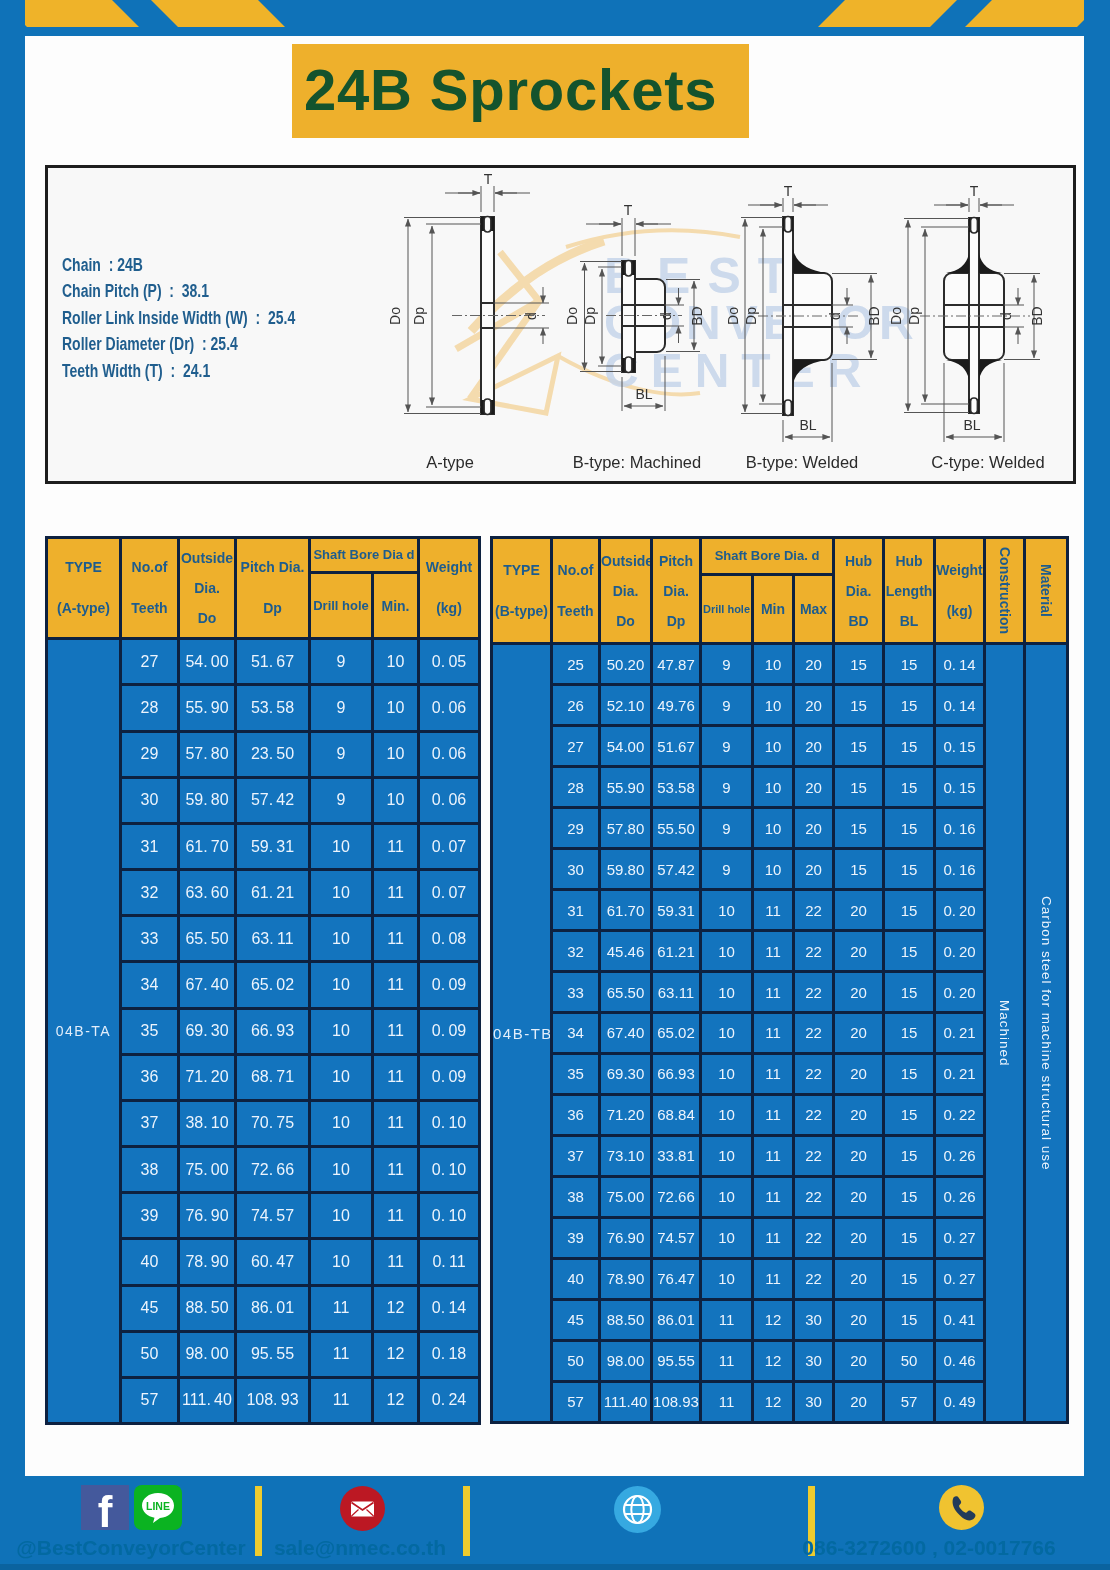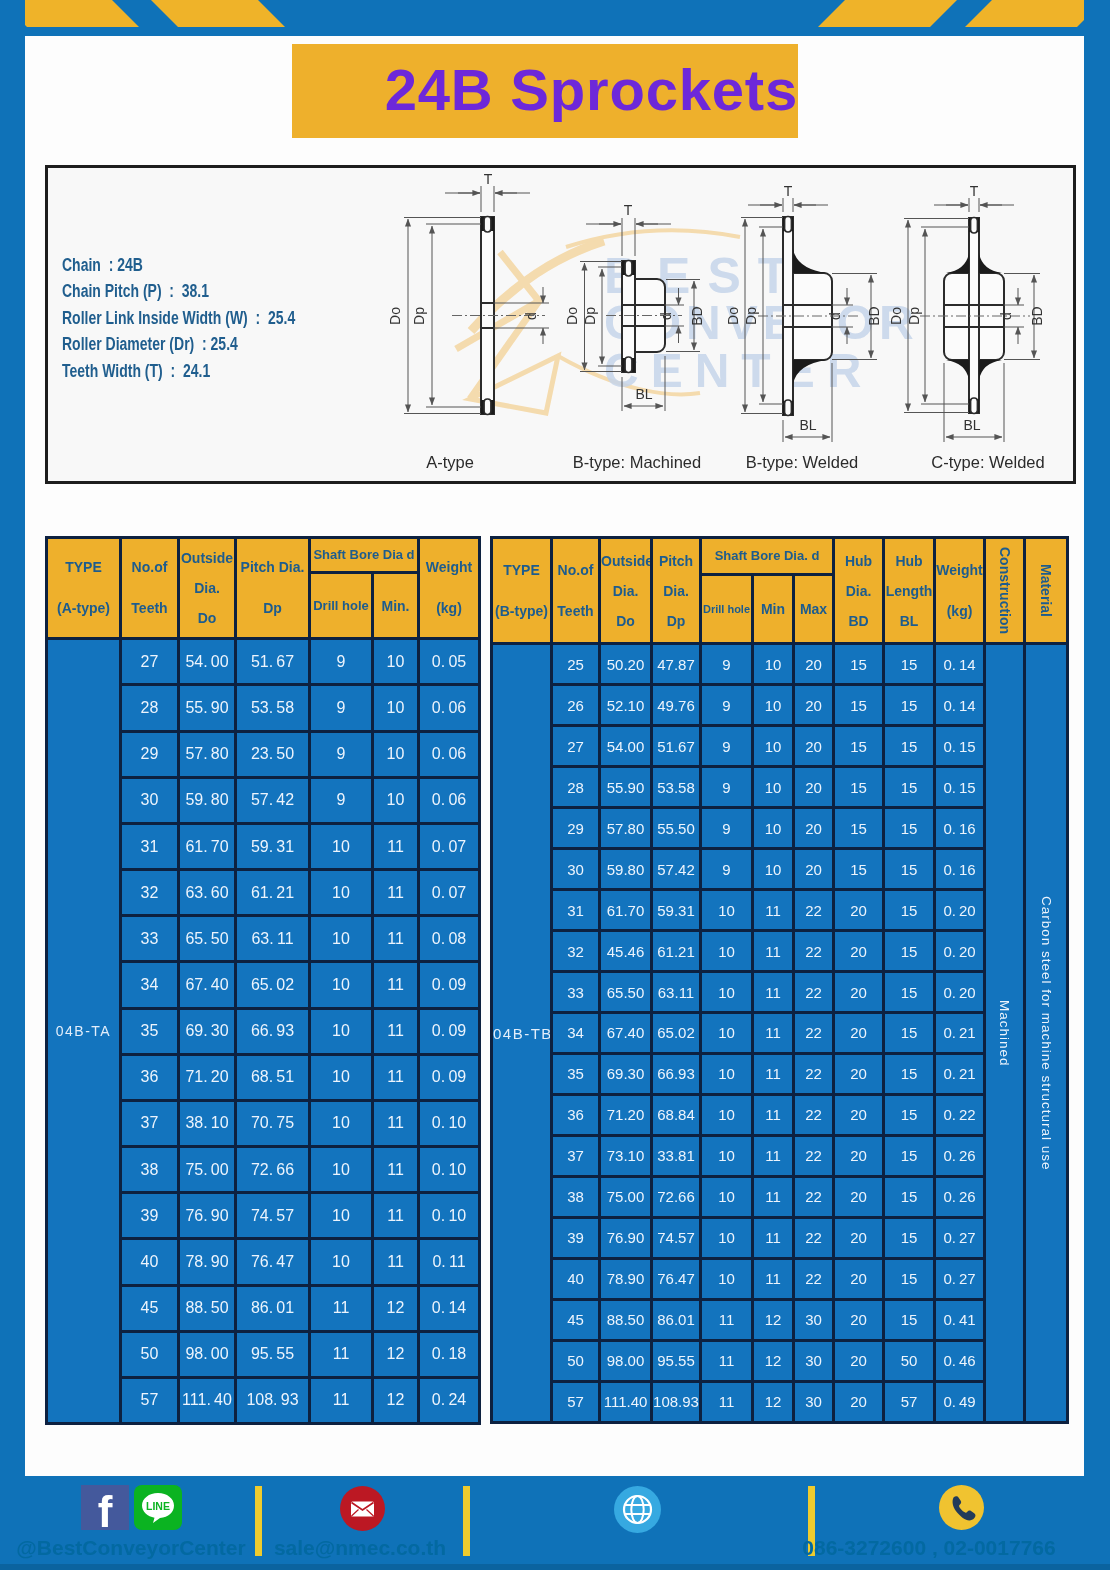--- a/index.html
+++ b/index.html
@@ -5,22 +5,22 @@
 *{margin:0;padding:0;box-sizing:border-box}
 body{font-family:"Liberation Sans",sans-serif;background:#fff}
 .page{position:relative;width:1110px;height:1570px;background:#fdfdfd;overflow:hidden}
 .abs{position:absolute}
 .blue{background:#0f72b8}
 .topband{left:0;top:0;width:1110px;height:36px}
 .leftbar{left:0;top:0;width:25px;height:1570px}
 .rightbar{left:1084px;top:0;width:26px;height:1570px}
 .footer{left:0;top:1476px;width:1110px;height:94px}
 .footedge{left:0;top:1564px;width:1110px;height:6px;background:#0b639f}
-.titlebar{left:292px;top:44px;width:506px;height:94px;background:#eeb02c;
-  color:#6d28d9;font-size:58px;font-weight:bold;text-align:right;line-height:92px;letter-spacing:0.8px;text-indent:12px}
+.titlebar{left:292px;top:44px;width:457px;height:94px;background:#eeb02c;
+  color:#14532d;font-size:58px;font-weight:bold;text-align:left;line-height:92px;letter-spacing:0.8px;text-indent:12px}
 .drawbox{left:45px;top:165px;width:1031px;height:319px;background:#f8f8f8;border:3px solid #1e1e1e}
 .specs{left:62px;top:252px;color:#205e8e;font-size:17.5px;font-weight:bold;line-height:26.4px;white-space:nowrap;transform:scaleX(0.8);transform-origin:left top}
 table{border-collapse:collapse;table-layout:fixed}
 td{border:3px solid #0d2140;text-align:center;vertical-align:middle;overflow:hidden}
 .hd{background:#eeb02c;color:#1d5c8e;font-weight:bold;font-size:14px;line-height:30px;white-space:nowrap}
 .lh41{line-height:41px}
 .fs13{font-size:13px}
 .fs12{font-size:11px}
 .bd{background:#1374be;color:#ecf4fd;font-size:16px;white-space:nowrap}
 .tB .bd{font-size:15px}
@@ -308,21 +308,21 @@
           <td class="bd">35</td>
           <td class="bd">69. 30</td>
           <td class="bd">66. 93</td>
           <td class="bd">10</td>
           <td class="bd">11</td>
           <td class="bd">0. 09</td>
         </tr>
 <tr style="height:46px">
           <td class="bd">36</td>
           <td class="bd">71. 20</td>
-          <td class="bd">68. 51</td>
+          <td class="bd">68. 71</td>
           <td class="bd">10</td>
           <td class="bd">11</td>
           <td class="bd">0. 09</td>
         </tr>
 <tr style="height:46px">
           <td class="bd">37</td>
           <td class="bd">38. 10</td>
           <td class="bd">70. 75</td>
           <td class="bd">10</td>
           <td class="bd">11</td>
@@ -340,21 +340,21 @@
           <td class="bd">39</td>
           <td class="bd">76. 90</td>
           <td class="bd">74. 57</td>
           <td class="bd">10</td>
           <td class="bd">11</td>
           <td class="bd">0. 10</td>
         </tr>
 <tr style="height:46px">
           <td class="bd">40</td>
           <td class="bd">78. 90</td>
-          <td class="bd">76. 47</td>
+          <td class="bd">60. 47</td>
           <td class="bd">10</td>
           <td class="bd">11</td>
           <td class="bd">0. 11</td>
         </tr>
 <tr style="height:46px">
           <td class="bd">45</td>
           <td class="bd">88. 50</td>
           <td class="bd">86. 01</td>
           <td class="bd">11</td>
           <td class="bd">12</td>

